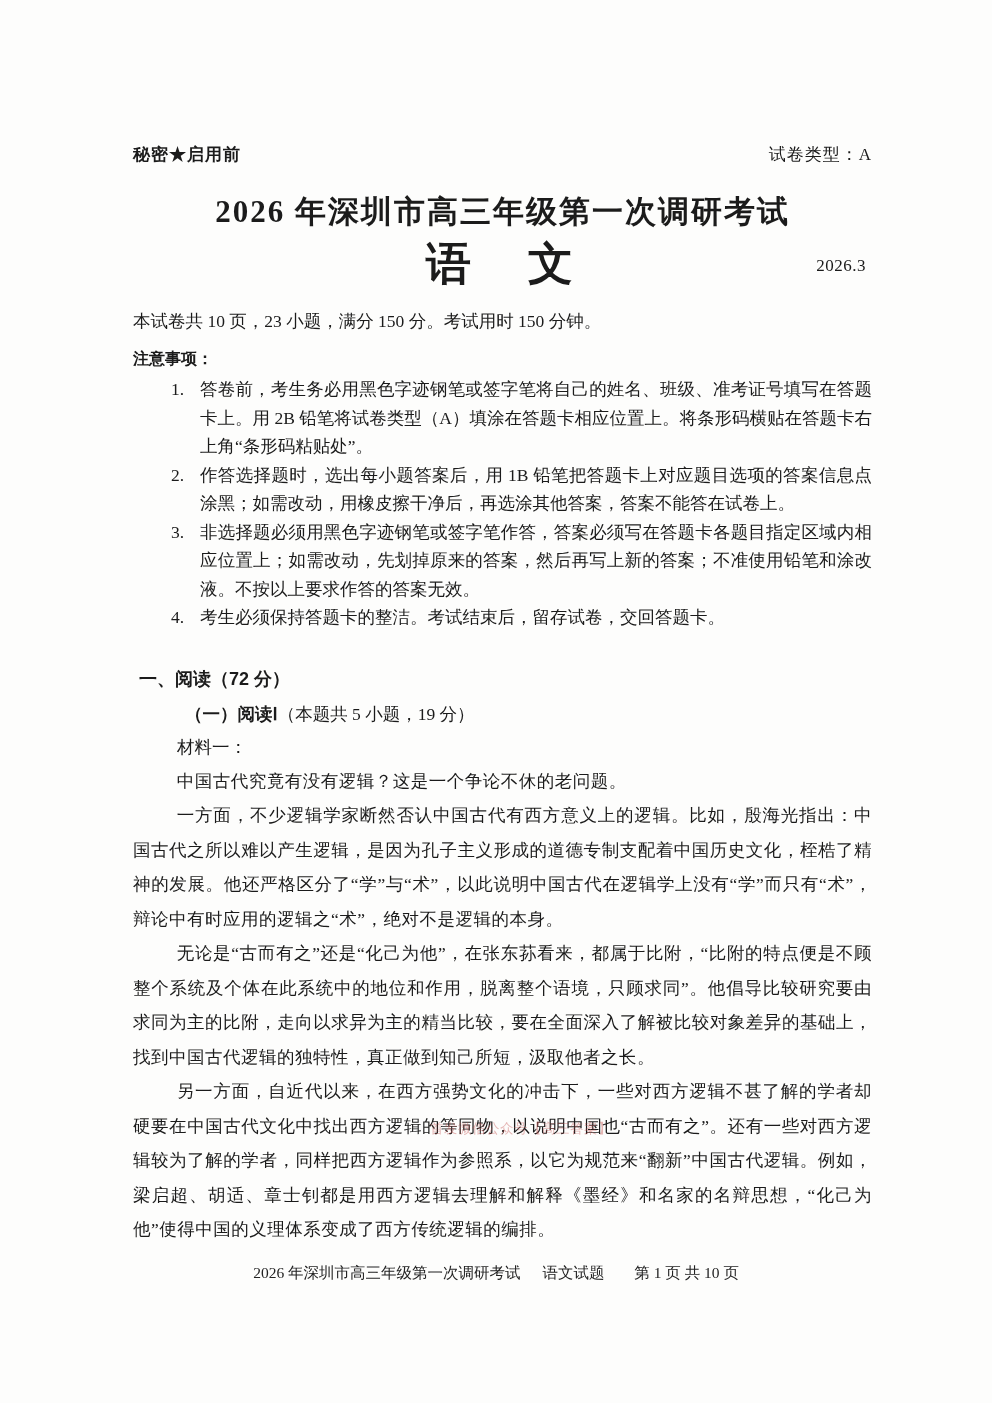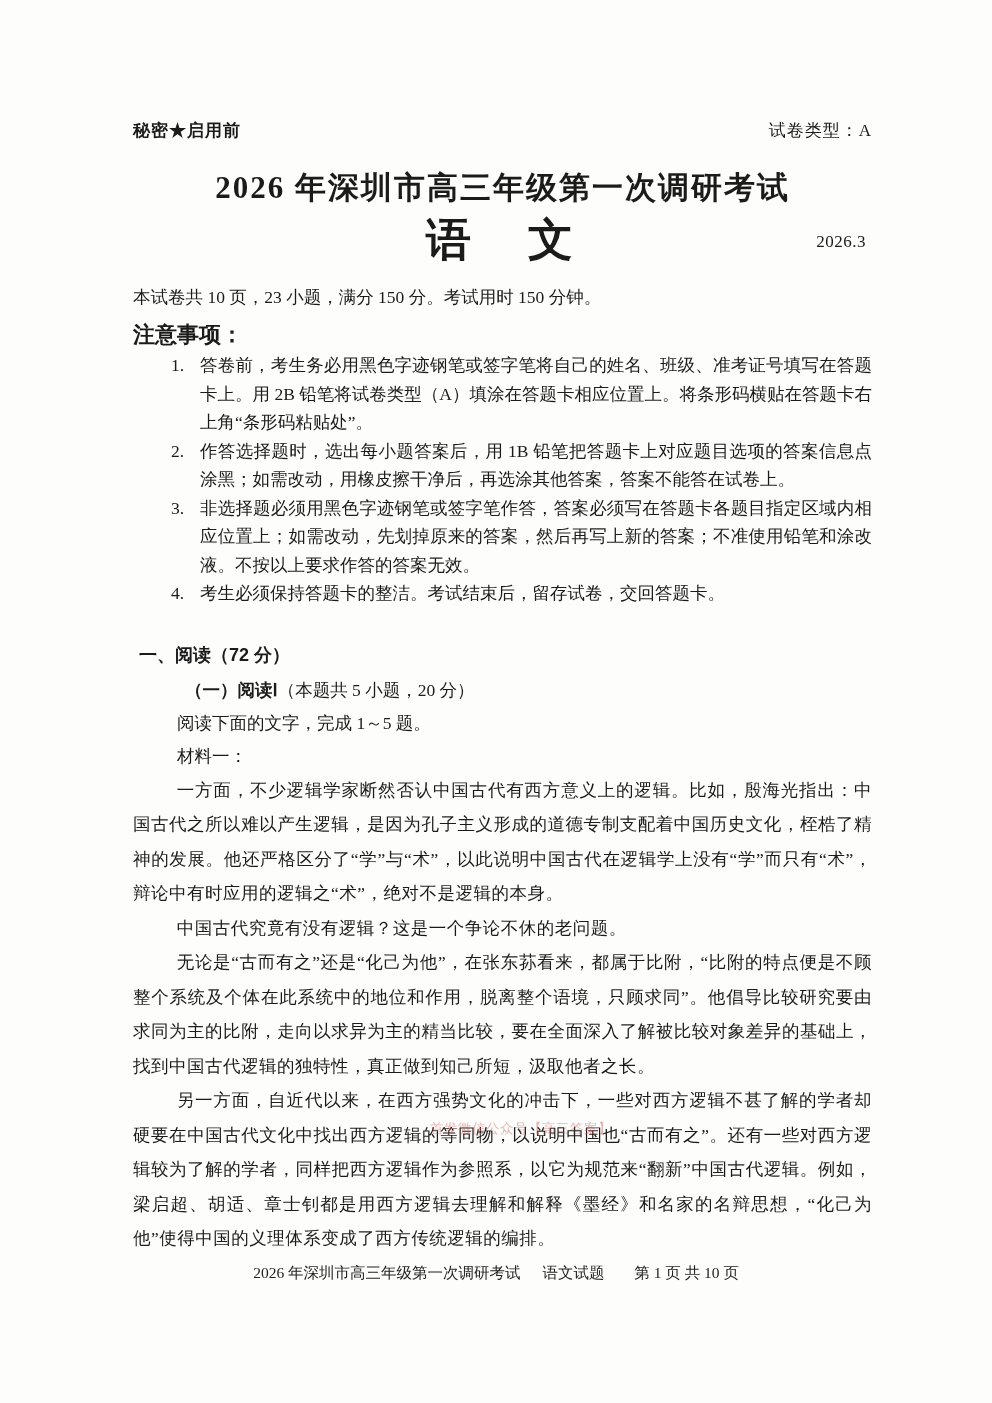--- a/index.html
+++ b/index.html
@@ -17,20 +17,21 @@
   .content {
     padding: 120px 120px 0 133px;
   }
   
   .top-row {
     display: flex;
     justify-content: space-between;
     align-items: baseline;
     font-size: 17px;
     line-height: 22px;
+    margin-top: 24px;
   }
   .secret { font-weight: 700; font-family: "Liberation Sans", sans-serif; letter-spacing: 1px; }
   .paper-type { font-size: 17px; letter-spacing: 1px; }
   
   .exam-title {
     margin-top: 26px;
     text-align: center;
     font-size: 31px;
     font-weight: 700;
     letter-spacing: 2px;
@@ -57,21 +58,21 @@
     letter-spacing: 0.5px;
   }
   
   .summary {
     margin-top: 16px;
     font-size: 17.5px;
     line-height: 26px;
   }
   .notice-heading {
     margin-top: 12px;
-    font-size: 22px;
+    font-size: 16px;
     line-height: 26px;
     font-weight: 700;
     font-family: "Liberation Sans", sans-serif;
   }
   .notices { list-style: none; margin-top: 3px; }
   .notices li {
     position: relative;
     padding-left: 67px;
     font-size: 17.5px;
     line-height: 28.5px;
@@ -184,30 +185,29 @@
       </li>
       <li>
         <span class="num">4.</span>
         <span class="txt">考生必须保持答题卡的整洁。考试结束后，留存试卷，交回答题卡。</span>
       </li>
     </ol>
 
     <div class="section-heading">一、阅读（72 分）</div>
 
     <div class="subsection">
-      <span class="sub-label">（一）阅读Ⅰ</span><span class="sub-info">（本题共 5 小题，20 分）</span>
-    </div>
-
-    <p class="instruction">阅读下面的文字，完成 1～5 题。</p>
+      <span class="sub-label">（一）阅读Ⅰ</span><span class="sub-info">（本题共 5 小题，19 分）</span>
+    </div>
+
 
     <p class="material-label">材料一：</p>
 
     <div class="passage">
+      <p>中国古代究竟有没有逻辑？这是一个争论不休的老问题。</p>
       <p>一方面，不少逻辑学家断然否认中国古代有西方意义上的逻辑。比如，殷海光指出：中国古代之所以难以产生逻辑，是因为孔子主义形成的道德专制支配着中国历史文化，桎梏了精神的发展。他还严格区分了“学”与“术”，以此说明中国古代在逻辑学上没有“学”而只有“术”，辩论中有时应用的逻辑之“术”，绝对不是逻辑的本身。</p>
-      <p>中国古代究竟有没有逻辑？这是一个争论不休的老问题。</p>
       <p>无论是“古而有之”还是“化己为他”，在张东荪看来，都属于比附，“比附的特点便是不顾整个系统及个体在此系统中的地位和作用，脱离整个语境，只顾求同”。他倡导比较研究要由求同为主的比附，走向以求异为主的精当比较，要在全面深入了解被比较对象差异的基础上，找到中国古代逻辑的独特性，真正做到知己所短，汲取他者之长。</p>
       <p>另一方面，自近代以来，在西方强势文化的冲击下，一些对西方逻辑不甚了解的学者却硬要在中国古代文化中找出西方逻辑的等同物，以说明中国也“古而有之”。还有一些对西方逻辑较为了解的学者，同样把西方逻辑作为参照系，以它为规范来“翻新”中国古代逻辑。例如，梁启超、胡适、章士钊都是用西方逻辑去理解和解释《墨经》和名家的名辩思想，“化己为他”使得中国的义理体系变成了西方传统逻辑的编排。</p>
     </div>
 
   </div>
 
   <div class="watermark">首发微信公众号【高三答案】</div>
 
   <div class="footer">
     <span class="f-exam">2026 年深圳市高三年级第一次调研考试</span>

